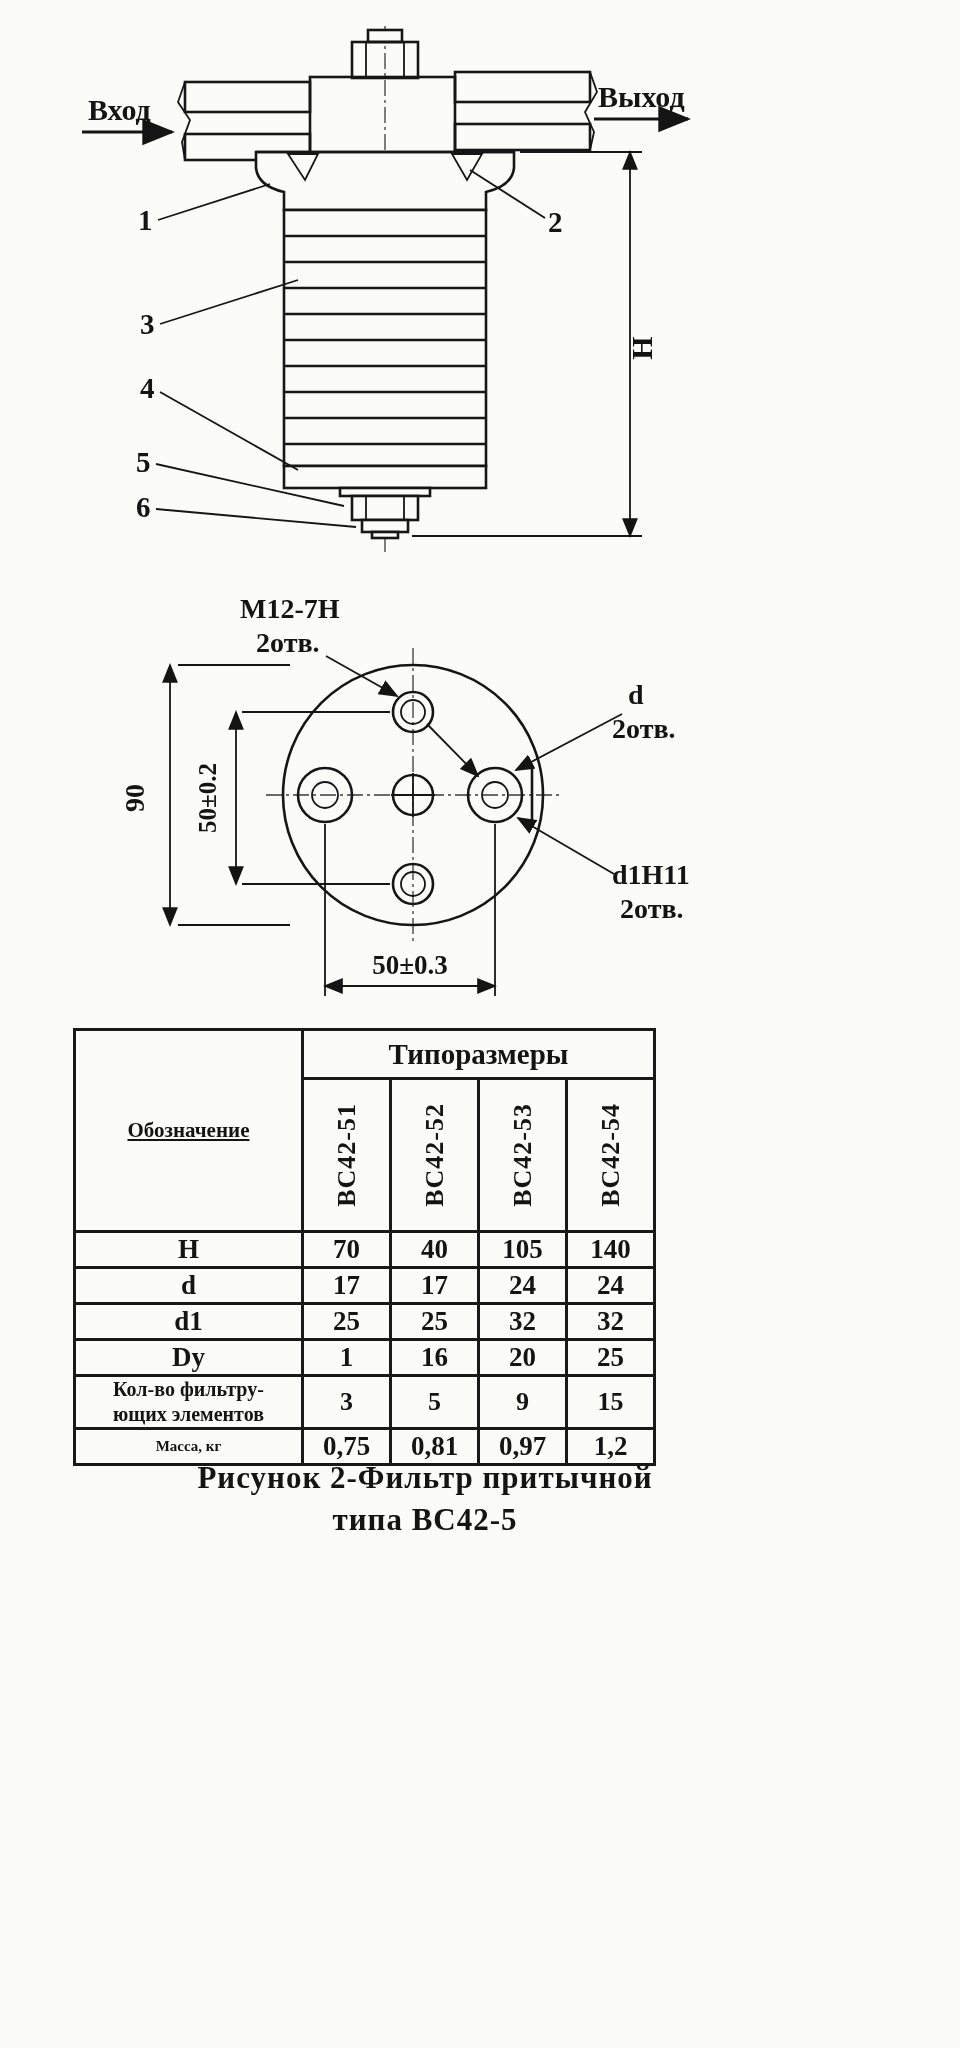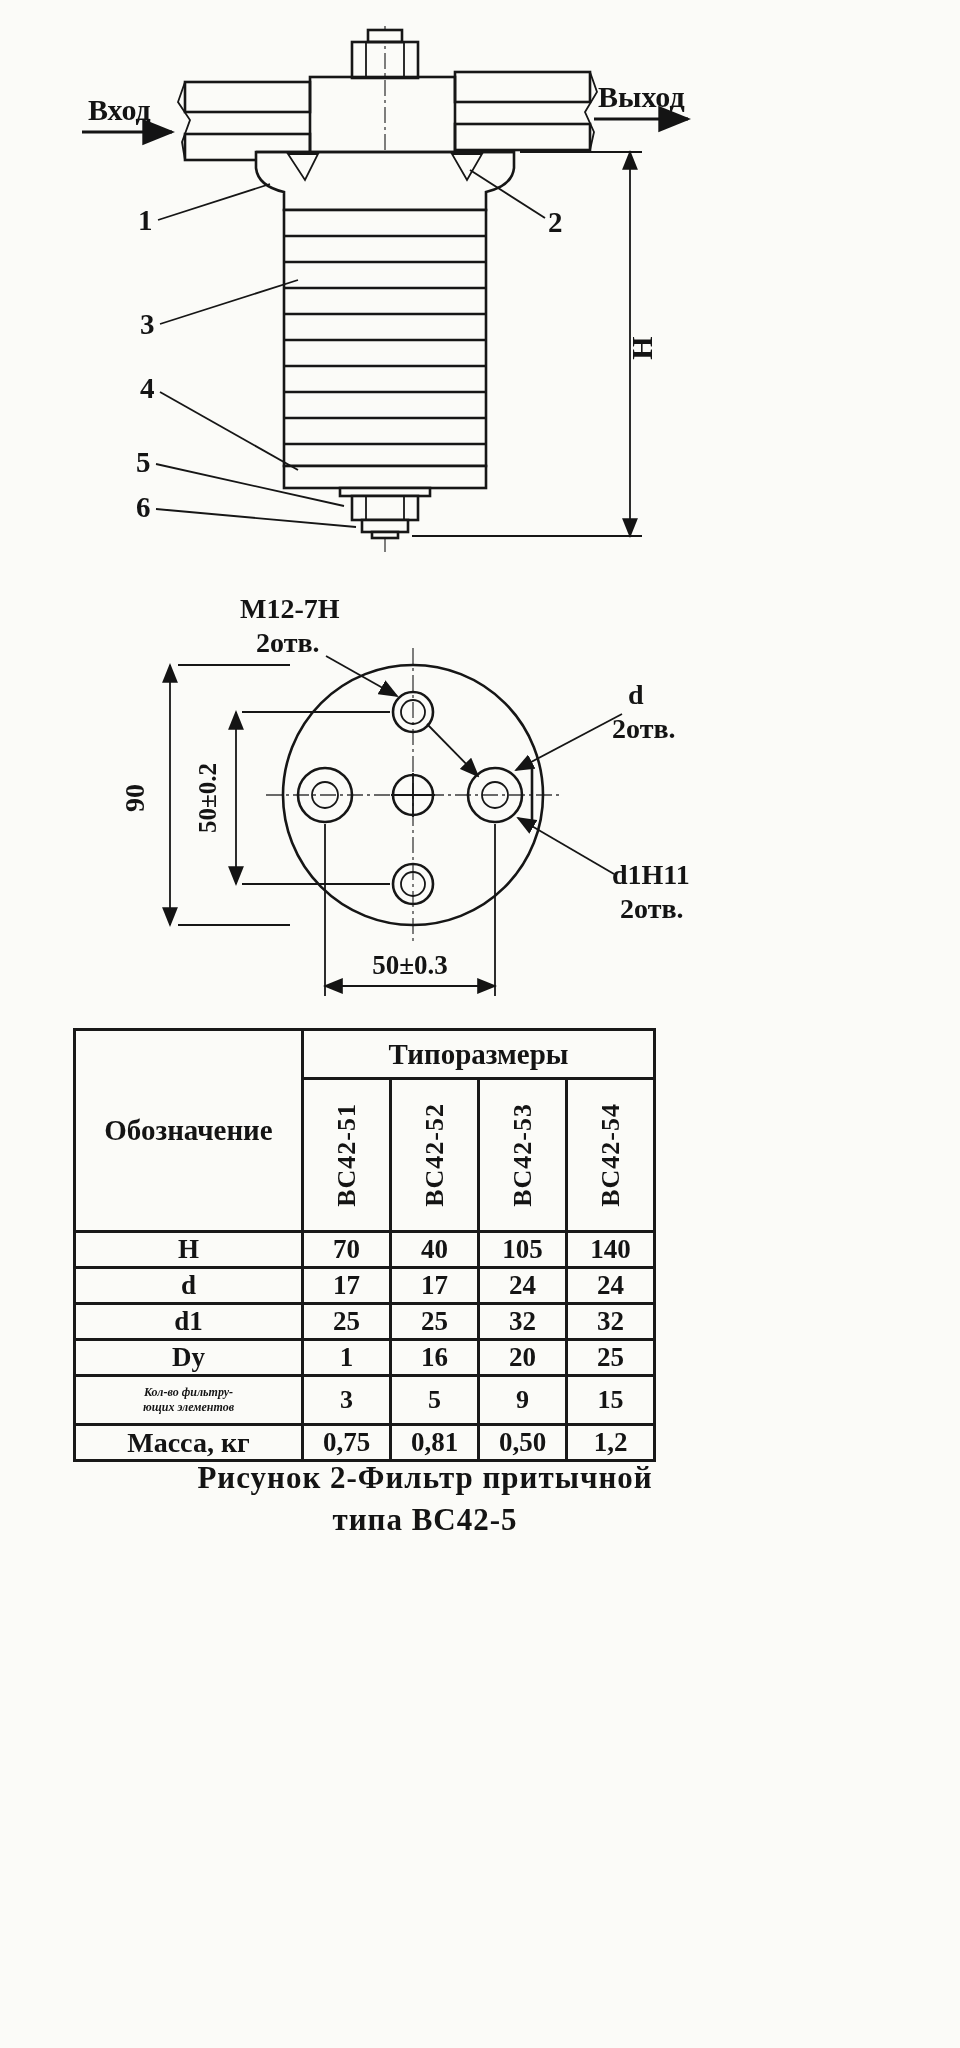--- a/index.html
+++ b/index.html
@@ -14,30 +14,30 @@
   .ln{stroke:#161616;stroke-width:2.6;fill:none;}
   .thin{stroke:#161616;stroke-width:1.8;fill:none;}
   .cl{stroke:#3a3a3a;stroke-width:1.3;fill:none;stroke-dasharray:16 4 3 4;}
   .dim{stroke:#161616;stroke-width:1.8;fill:none;}
   .white{fill:#fbfbf8;}
 
   
   table.spec{border-collapse:collapse;table-layout:fixed;background:#fbfbf8;}
   .spec td{border:3px solid #191919;text-align:center;vertical-align:middle;
            font-weight:bold;padding:0;overflow:hidden;}
-  .c-desig{font-size:29px;}
+  .c-desig{font-size:21px;text-decoration:underline;}
   .c-sizes{font-size:29px;height:46px;margin-left:15px;}
   .r-rot td{height:150px;}
   .rot{writing-mode:vertical-rl;transform:rotate(180deg);margin:0 auto;
        font-size:26px;letter-spacing:1px;white-space:nowrap;}
   .r-data td{height:33px;font-size:27px;}
   .r-small td{height:46px;}
-  .r-small .lbl{font-size:12px;line-height:1.25;white-space:pre-line;font-style:italic;}
+  .r-small .lbl{font-size:20px;line-height:1.25;white-space:pre-line;}
   .r-small .val{font-size:26px;}
-  .r-mass .lbl{font-size:28px;}
+  .r-mass .lbl{font-size:15px;}
 
   .caption{width:960px;text-align:center;font-weight:bold;font-size:31px;letter-spacing:1px;}
 </style>
 </head>
 <body>
 
 <div class="abs" style="left:0;top:20px;">
 <svg width="960" height="560" viewBox="0 0 960 560">
   <defs>
     <pattern id="h1" patternUnits="userSpaceOnUse" width="9" height="9">
@@ -265,21 +265,21 @@
 ющих элементов</td>
       <td class="val">3</td>
       <td class="val">5</td>
       <td class="val">9</td>
       <td class="val">15</td>
     </tr>
     <tr class="r-data r-mass">
       <td class="lbl">Масса, кг</td>
       <td class="val">0,75</td>
       <td class="val">0,81</td>
-      <td class="val">0,50</td>
+      <td class="val">0,97</td>
       <td class="val">1,2</td>
     </tr>
   </tbody>
 </table>
 </div>
 
 <div class="abs caption" style="top:1460px;left:-55px;">
   <div>Рисунок 2-Фильтр притычной</div>
   <div style="margin-top:6px;">типа ВС42-5</div>
 </div>

